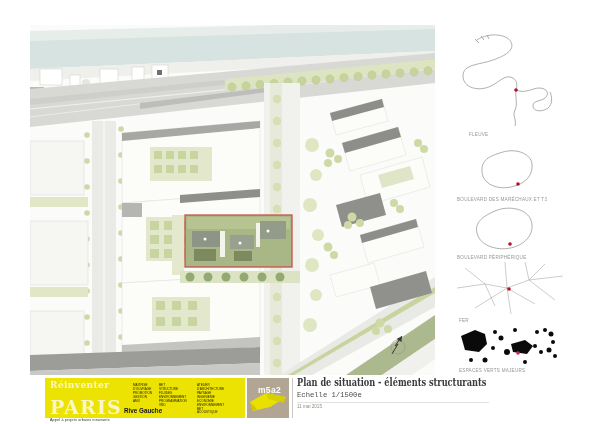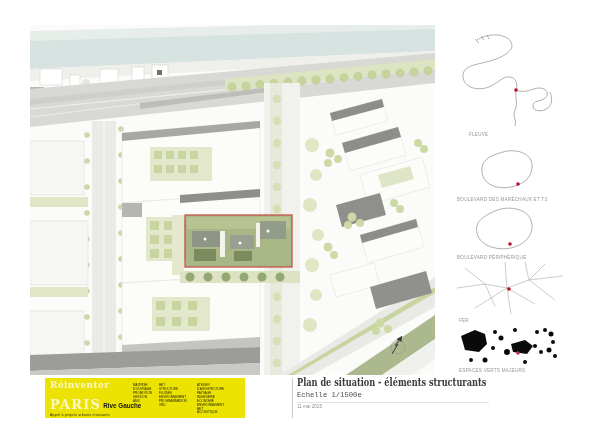--- a/index.html
+++ b/index.html
@@ -6,21 +6,21 @@
   #board{position:relative;width:600px;height:424px;background:#ffffff;overflow:hidden;
          font-family:"Liberation Sans",sans-serif;padding-left:8px;}
   .abs{position:absolute;}
   
   .legend-item{position:absolute;left:455px;width:130px;}
   .legend-label{font-size:4.6px;letter-spacing:.25px;color:#97979a;white-space:nowrap;}
   
   #banner-yellow{left:45px;top:378px;width:200px;height:40px;background:#ece303;}
   .brand{position:absolute;left:5px;top:3px;color:#faf6c8;font-family:"DejaVu Serif",serif;font-weight:bold;line-height:1;}
   .brand-l1{font-size:9px;letter-spacing:.4px;}
-  .brand-l2{font-size:13px;letter-spacing:1.2px;margin-top:8px;display:inline-block;}
+  .brand-l2{font-size:19px;letter-spacing:1.2px;margin-top:8px;display:inline-block;}
   .brand-l3{display:inline-block;font-family:"Liberation Sans",sans-serif;font-size:6.3px;color:#141414;letter-spacing:0;vertical-align:1px;margin-left:2px;}
   .brand-sub{font-family:"Liberation Sans",sans-serif;font-weight:normal;font-size:3.6px;color:#2a2a14;margin-top:2px;letter-spacing:.2px;}
   .credits{position:absolute;top:5px;color:#1e1e08;}
   .credits-inner{font-size:6.2px;line-height:1.25;transform:scale(.5);transform-origin:0 0;white-space:pre-line;}
   #lot-logo{left:247px;top:378px;width:42px;height:40px;background:#b2a593;}
   #lot-name{position:absolute;left:11px;top:7px;font-size:8.5px;font-weight:bold;color:#fdfdf6;letter-spacing:.3px;}
   #banner-divider{left:292px;top:378px;width:1px;height:40px;background:#c9c9c6;}
   
   #page-title{left:297px;top:376px;font-family:"DejaVu Serif",serif;font-weight:bold;font-size:10.5px;
               color:#3b3b3b;white-space:nowrap;transform:scaleX(.78);transform-origin:0 0;}
@@ -370,20 +370,28 @@
     </div>
     <div class="credits" style="left:152px;width:48px">
       <div class="credits-inner">ATELIER D'ARCHITECTURE
 PAYSAGE
 INGENIERIE
 ECONOMIE ENVIRONNEMENT
 BET ACOUSTIQUE</div>
     </div>
   </div>
 
+  <div id="lot-logo" class="abs">
+    <svg width="42" height="40" viewBox="0 0 42 40">
+      <polygon points="3,24 19,15 39,19 23,29 6,33" fill="#e9e000"></polygon>
+      <polygon points="19,15 39,19 37,25 21,21" fill="#d6cd00" opacity=".9"></polygon>
+      <polygon points="3,24 10,31 6,33" fill="#cfc600"></polygon>
+    </svg>
+    <div id="lot-name">m5a2</div>
+  </div>
 
   <div id="banner-divider" class="abs"></div>
 
   <div id="page-title" class="abs">Plan de situation - éléments structurants</div>
   <div id="scale-label" class="abs">Echelle 1/1500e</div>
   <div id="title-rule" class="abs"></div>
   <div id="date-label" class="abs">11 mai 2015</div>
 
 </div>
 

